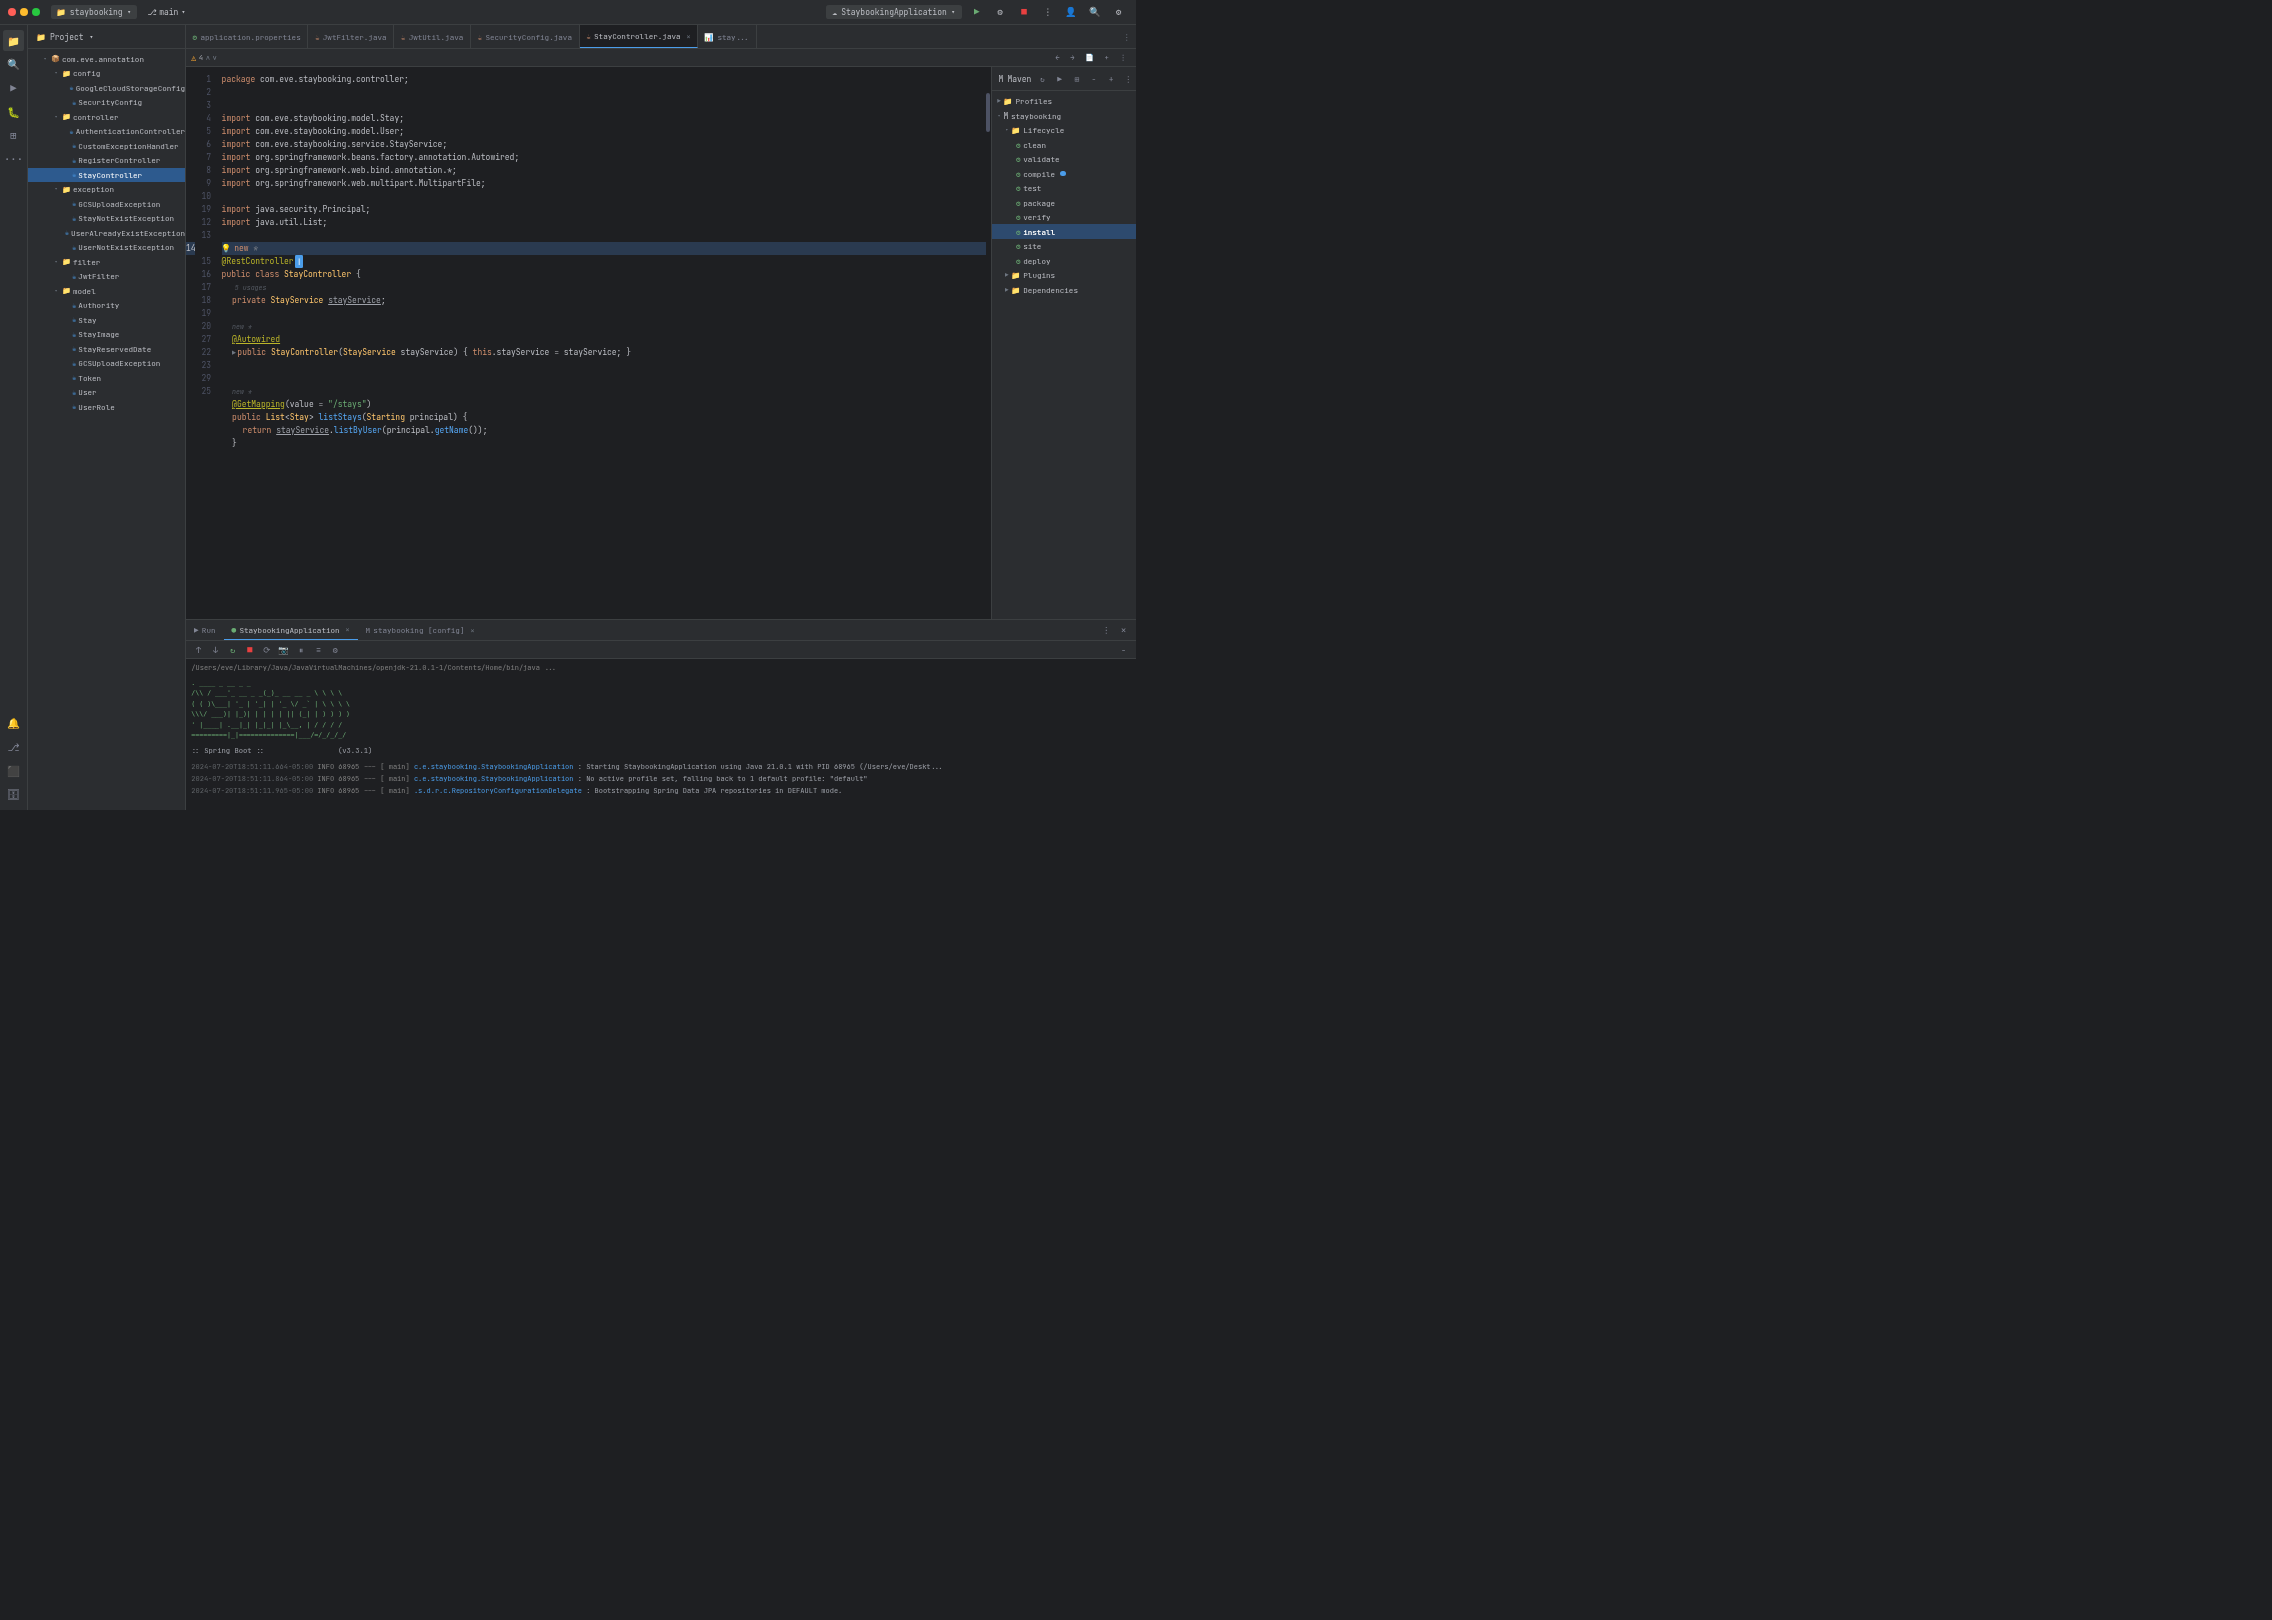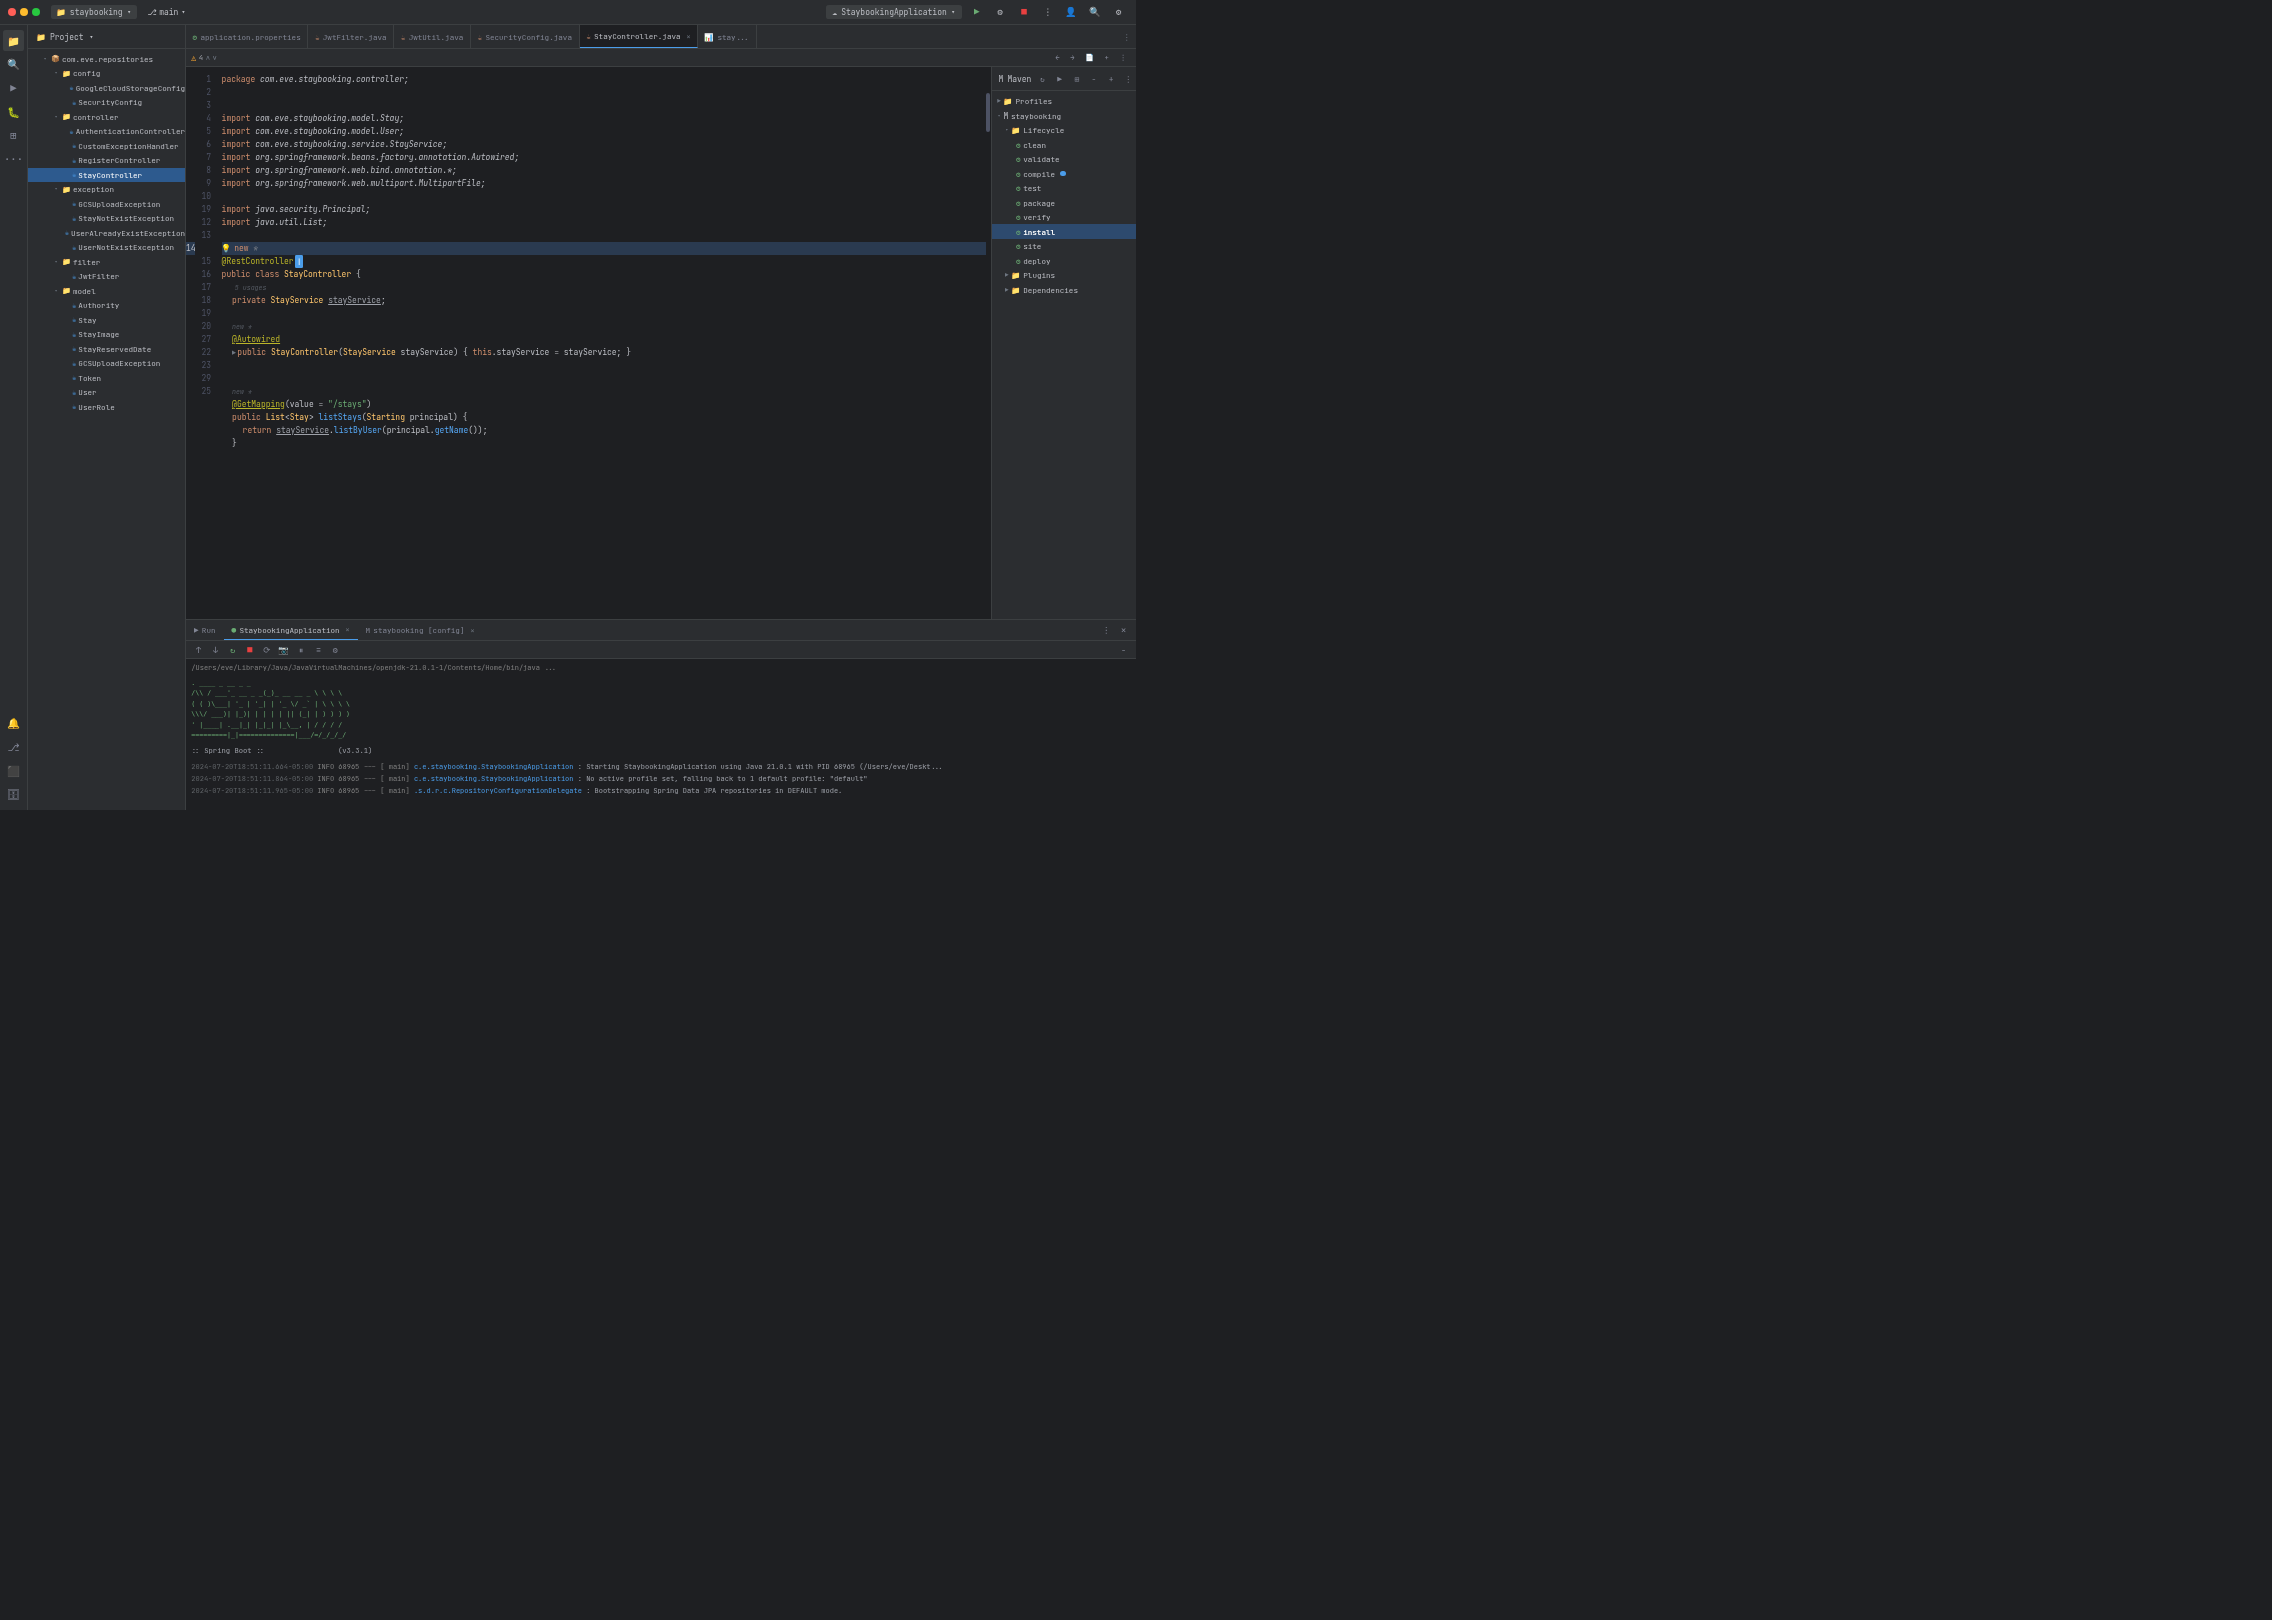--- a/index.html
+++ b/index.html
@@ -171,21 +171,21 @@
       overflow: auto;
       line-height: 13px;
       font-size: 8px;
     }
     .code-line { display: flex; align-items: baseline; min-height: 13px; white-space: pre; }
     .kw { color: #cf8e6d; }
     .ann { color: #bbb529; text-decoration: underline; }
     .cls { color: #ffc66d; }
     .method { color: #56a8f5; }
     .comment { color: #7a7e85; font-style: italic; }
-    .pkg { color: #bcbec4; font-style: italic; }
+    .pkg { color: #bcbec4; }
 
     
     .maven-panel {
       width: 145px;
       background: #2b2d30;
       border-left: 0.7px solid #3c3f41;
       display: flex;
       flex-direction: column;
       overflow: hidden;
     }
@@ -327,21 +327,21 @@
     <div class="project-header">
       <span>📁</span>
       <span>Project</span>
       <span style="margin-left:1.3px">▾</span>
     </div>
     <div class="project-tree">
 
       <div class="tree-item" style="padding-left:13px">
         <span class="tree-arrow">▾</span>
         <span class="tree-icon folder-icon">📦</span>
-        <span>com.eve.repositories</span>
+        <span>com.eve.annotation</span>
       </div>
 
       <div class="tree-item" style="padding-left:24px">
         <span class="tree-arrow">▾</span>
         <span class="tree-icon folder-icon">📁</span>
         <span>config</span>
       </div>
       <div class="tree-item" style="padding-left:34px">
         <span class="tree-arrow"> </span>
         <span class="tree-icon" style="color:#4b9dea">☕</span>

